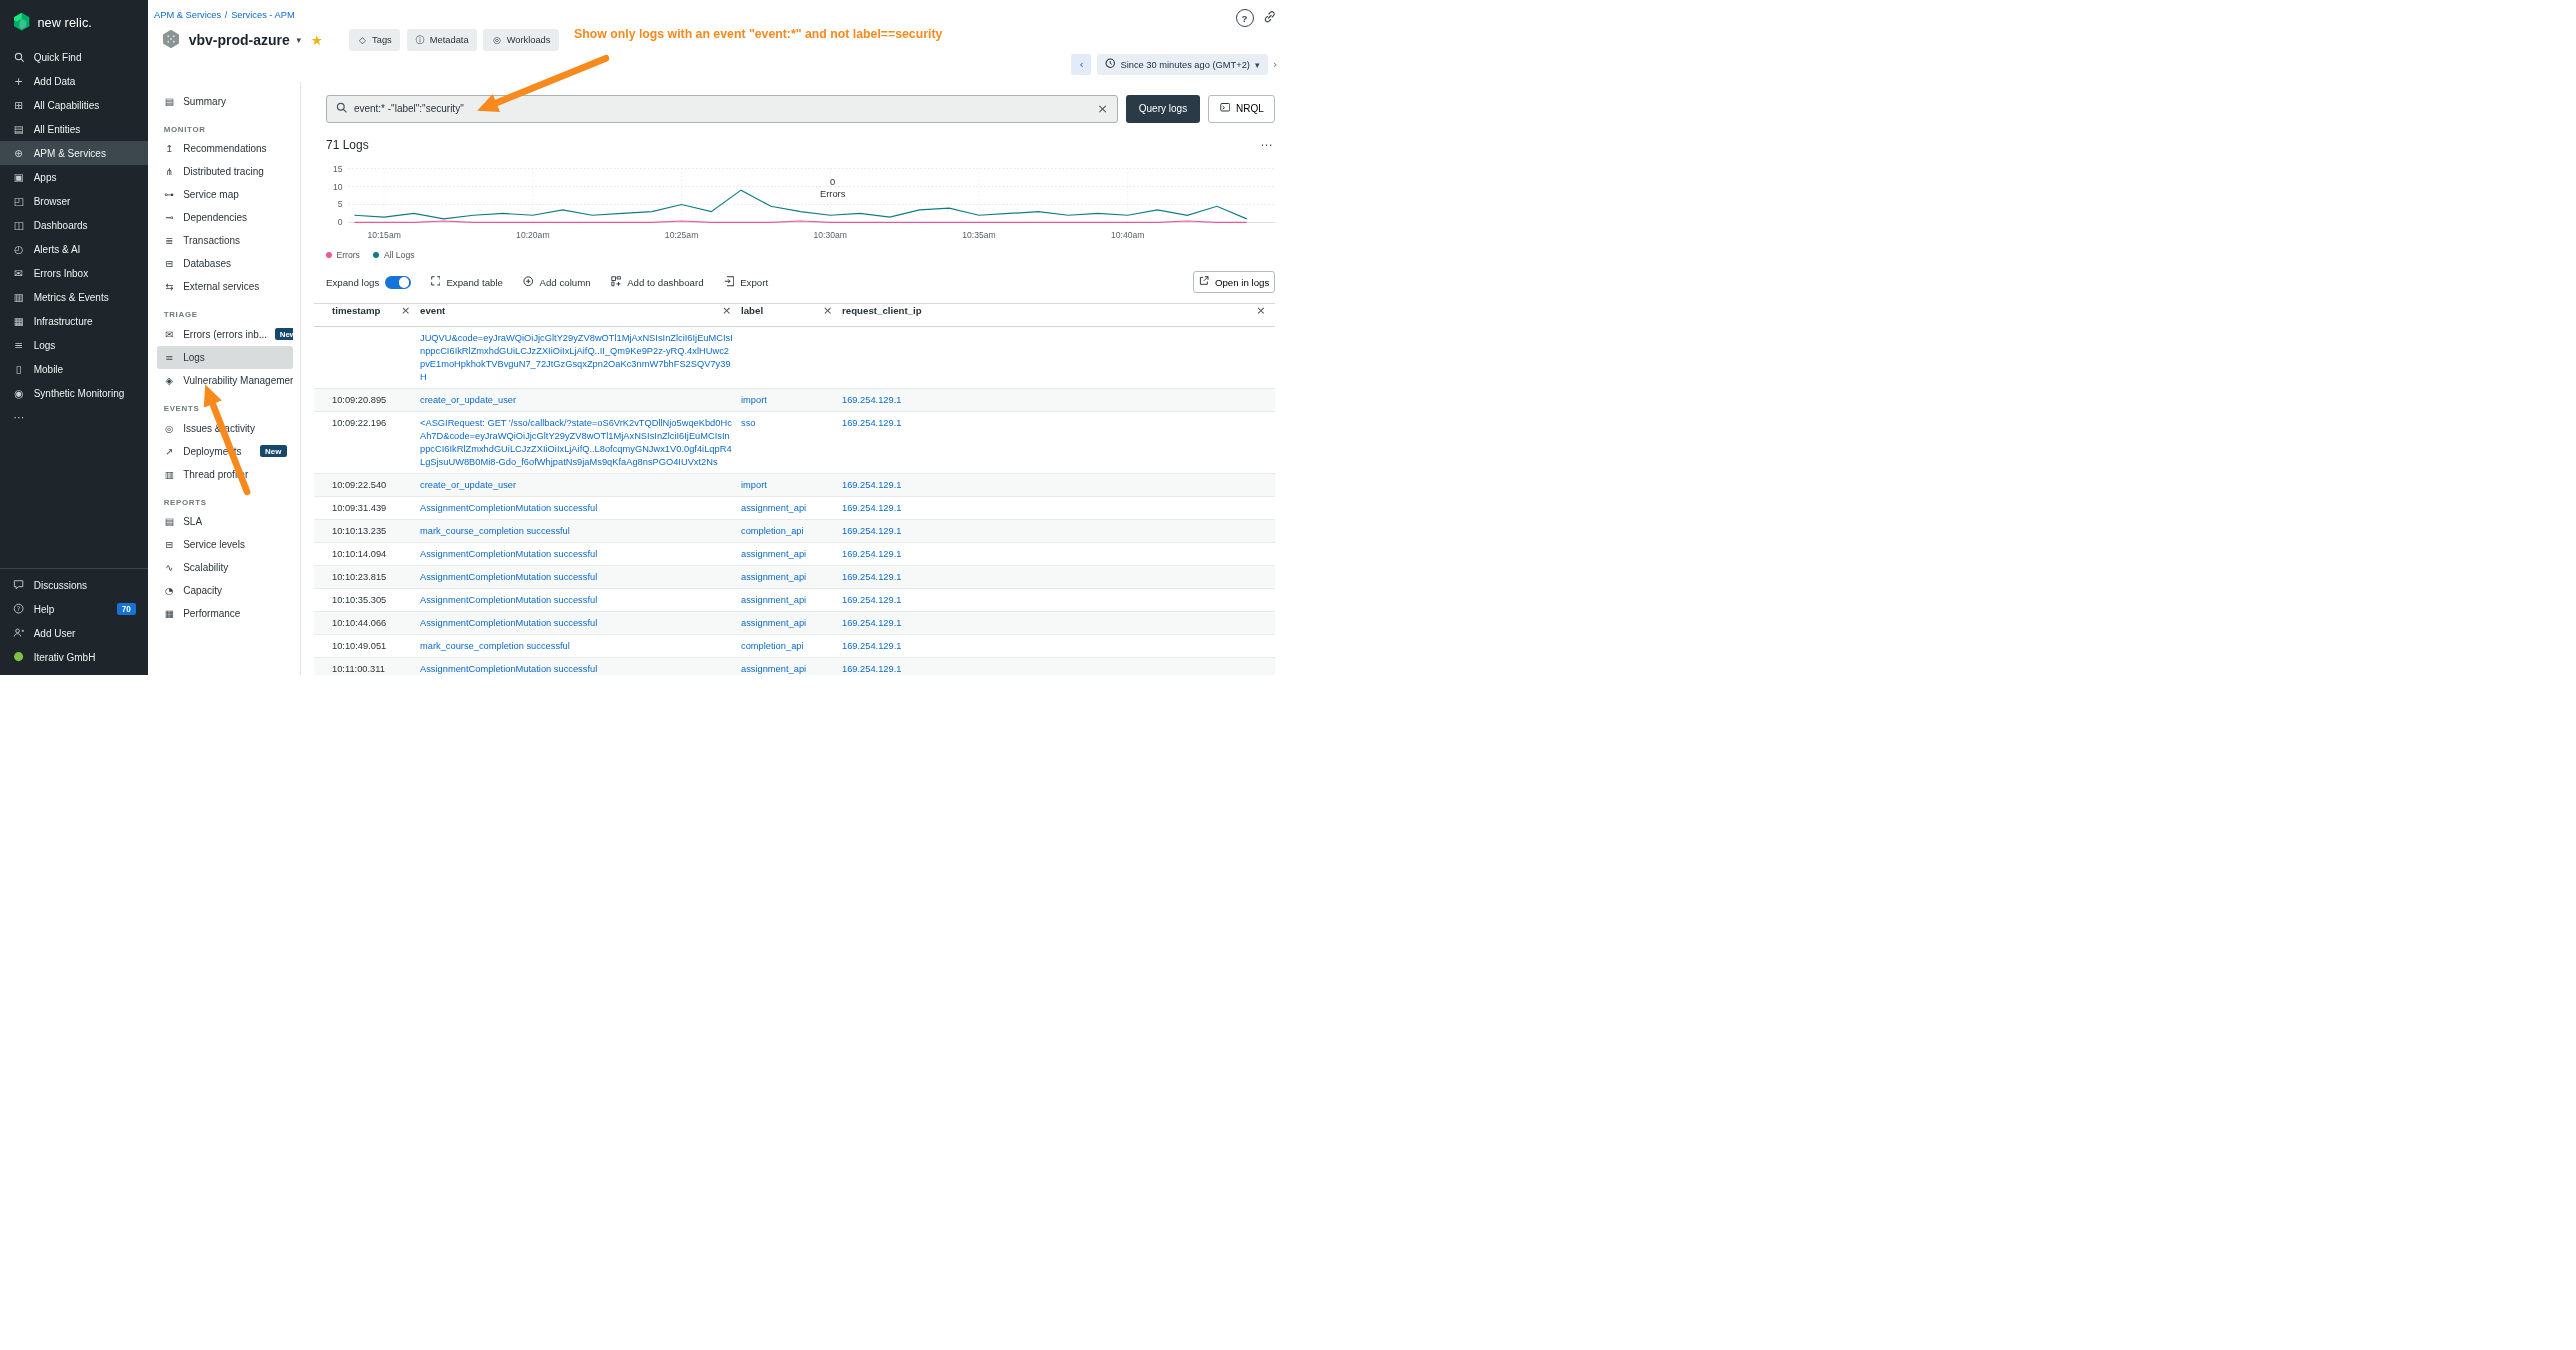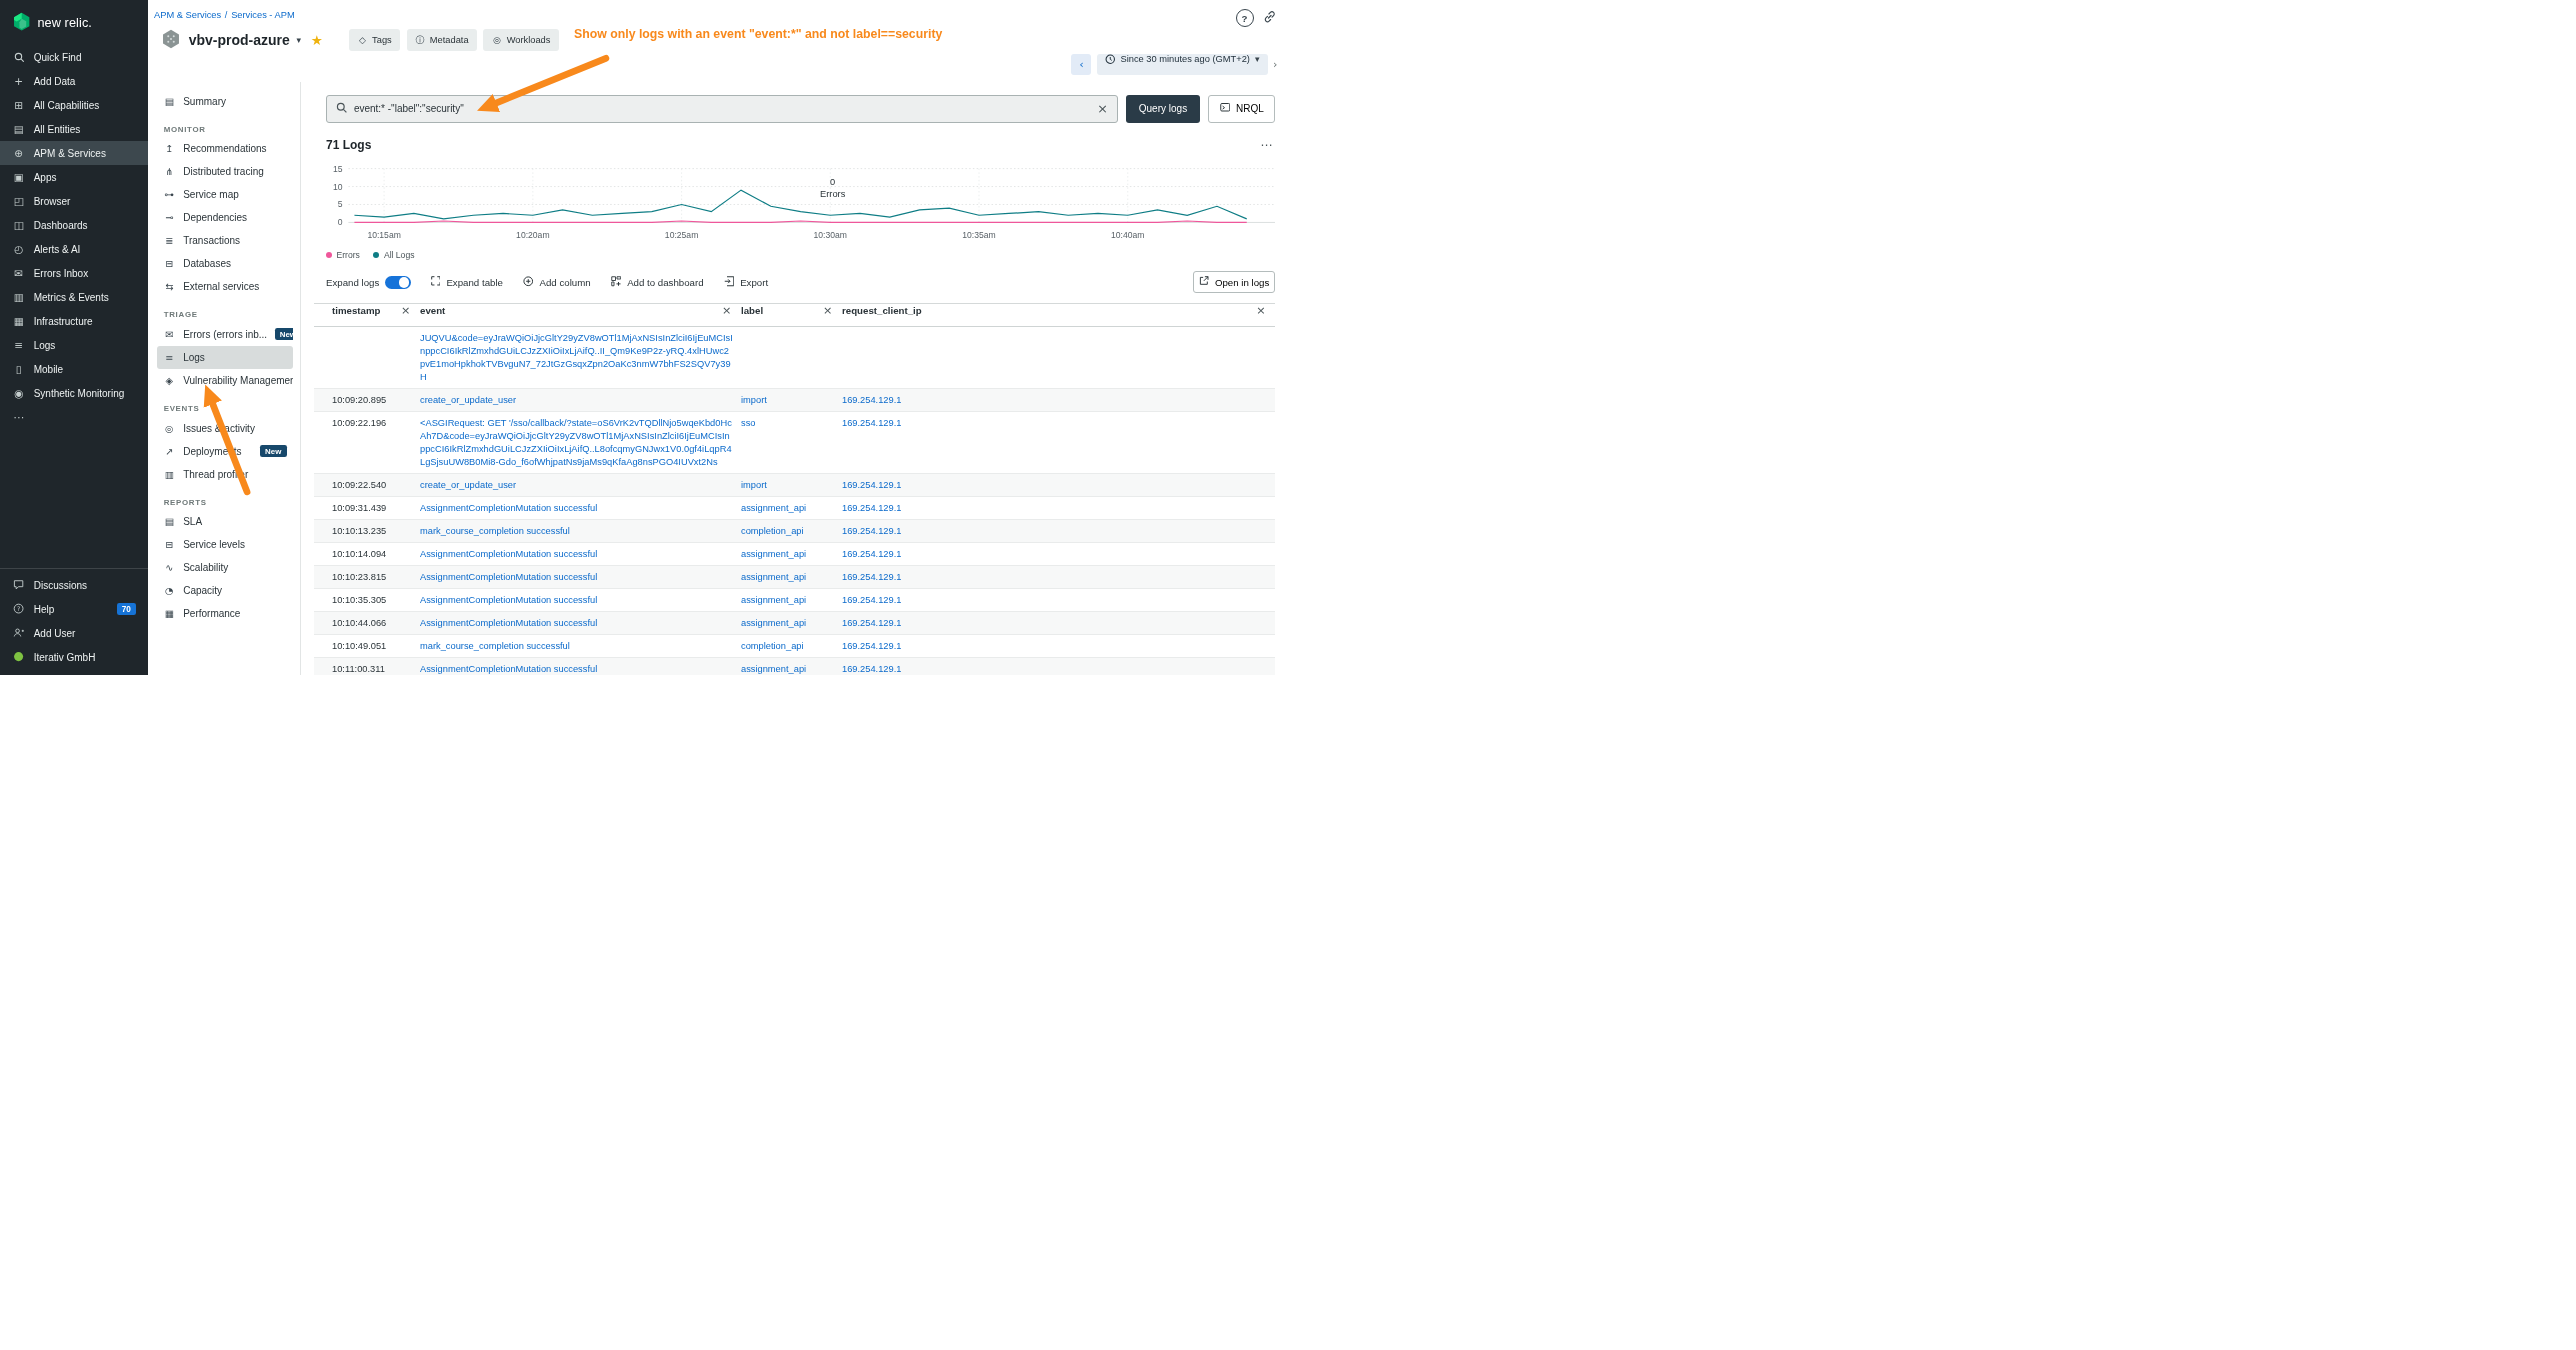--- a/index.html
+++ b/index.html
@@ -28,39 +28,39 @@
 .caret{color:#39454d;font-size:9px;font-family:"DejaVu Sans",sans-serif}
 .star{color:#efb310;font-size:13.5px;font-family:"DejaVu Sans",sans-serif;margin-left:3px;cursor:pointer}
 .chips{display:flex;gap:6.7px;margin-left:19.4px}
 .chip{display:flex;align-items:center;gap:4.5px;background:#e9eded;border-radius:3px;padding:4.5px 8.2px;font-size:9.3px;cursor:pointer;color:#2a3338}
 .chip .ic{width:10.5px;font-size:9px;color:#39454d}
 .annot-text{position:absolute;left:426px;top:27px;color:#f8891c;font-weight:700;font-size:12.3px;white-space:nowrap}
 .top-icons{position:absolute;right:12px;top:9px;display:flex;gap:9px;align-items:center;color:#39454d}
 .qmark{width:18px;height:18px;border:1.2px solid #39454d;border-radius:50%;display:flex;align-items:center;justify-content:center;font-size:9.7px;font-weight:700;cursor:pointer}
 .timebar{position:absolute;right:10.5px;top:54px;display:flex;align-items:center;gap:5.2px}
 .tb-chev{width:20px;height:21px;background:#e2ebf7;color:#0b6acb;border-radius:3px;display:flex;align-items:center;justify-content:center;font-size:11.2px;cursor:pointer;font-family:"DejaVu Sans",sans-serif}
-.tb-pill{height:21px;background:#e8eef4;border-radius:3px;display:flex;align-items:flex-start;gap:5.2px;padding:0 8.2px;font-size:9.3px;color:#22313c;cursor:pointer}
+.tb-pill{height:21px;background:#e8eef4;border-radius:3px;display:flex;align-items:center;gap:5.2px;padding:0 8.2px;font-size:9.3px;color:#22313c;cursor:pointer}
 .tb-next{color:#6b7474;font-size:11.2px;cursor:pointer;font-family:"DejaVu Sans",sans-serif}
 .content-row{flex:1;display:flex;min-height:0}
 
 .enav{width:153px;border-right:0.7px solid #e2e5e5;padding:7.5px 7.5px 0 9px;flex-shrink:0;overflow:hidden}
 .esec{margin:12px 0 3.7px 6.7px;font-size:7.9px;font-weight:700;color:#6f7979;letter-spacing:0.7px}
 .eitem{display:flex;align-items:center;gap:7.5px;height:23px;padding:0 6px;border-radius:3px;font-size:10px;cursor:pointer;white-space:nowrap;overflow:hidden}
 .eitem .ic{color:#39454d;font-size:9.7px;width:12.7px}
 .eitem.active{background:#d8dcdc}
 .nbadge{margin-left:auto;background:#17486b;color:#fff;font-size:7.9px;font-weight:700;padding:1.5px 5.2px;border-radius:2.2px}
 
 .main{flex:1;min-width:0;padding:0 12.7px 0 25px}
 .search-row{display:flex;gap:8.2px;margin-top:12.7px}
 .searchbox{flex:1;display:flex;align-items:center;gap:6.7px;background:#edefef;border:0.7px solid #a9b2b2;border-radius:3px;height:28px;padding:0 9px;font-size:10px;color:#2a3338;min-width:0}
 .searchbox .x{margin-left:auto;font-size:12.7px;color:#4a5458;cursor:pointer;font-family:"DejaVu Sans",sans-serif}
 .btn-dark{background:#2a3b47;color:#fff;border:none;border-radius:3px;height:28px;padding:0 12.7px;font-size:10px;display:flex;align-items:center;cursor:pointer;white-space:nowrap}
 .btn-light{background:#fff;border:0.7px solid #b4bcbc;border-radius:3px;height:28px;padding:0 10.5px;font-size:10px;display:flex;align-items:center;gap:6px;cursor:pointer;white-space:nowrap}
 .logs-head{display:flex;align-items:center;justify-content:space-between;margin-top:15.7px}
-.logs-count{font-size:12px;font-weight:700;color:#1d2429}
+.logs-count{font-size:12px;font-weight:400;color:#1d2429}
 .dots{color:#4a5458;font-size:12px;cursor:pointer;font-family:"DejaVu Sans",sans-serif;padding-right:3px}
 .chart-wrap{position:relative;margin-top:9px}
 #chart{display:block;width:949px;height:84px}
 .ax{font-size:11.5px;fill:#5a6268}
 .grid{stroke:#d9dcdc;stroke-dasharray:2 3}
 .grid.zero{stroke:#cfd4d4;stroke-dasharray:none}
 .vgrid{stroke:#e6e9e9;stroke-dasharray:2 3}
 .chart-note{position:absolute;text-align:center;font-size:9.3px;color:#2a3338;line-height:1.3}
 .legend{display:flex;gap:13.5px;margin-top:4.5px;align-items:center}
 .leg{display:flex;align-items:center;gap:4.5px;font-size:8.6px;color:#4a5458}

